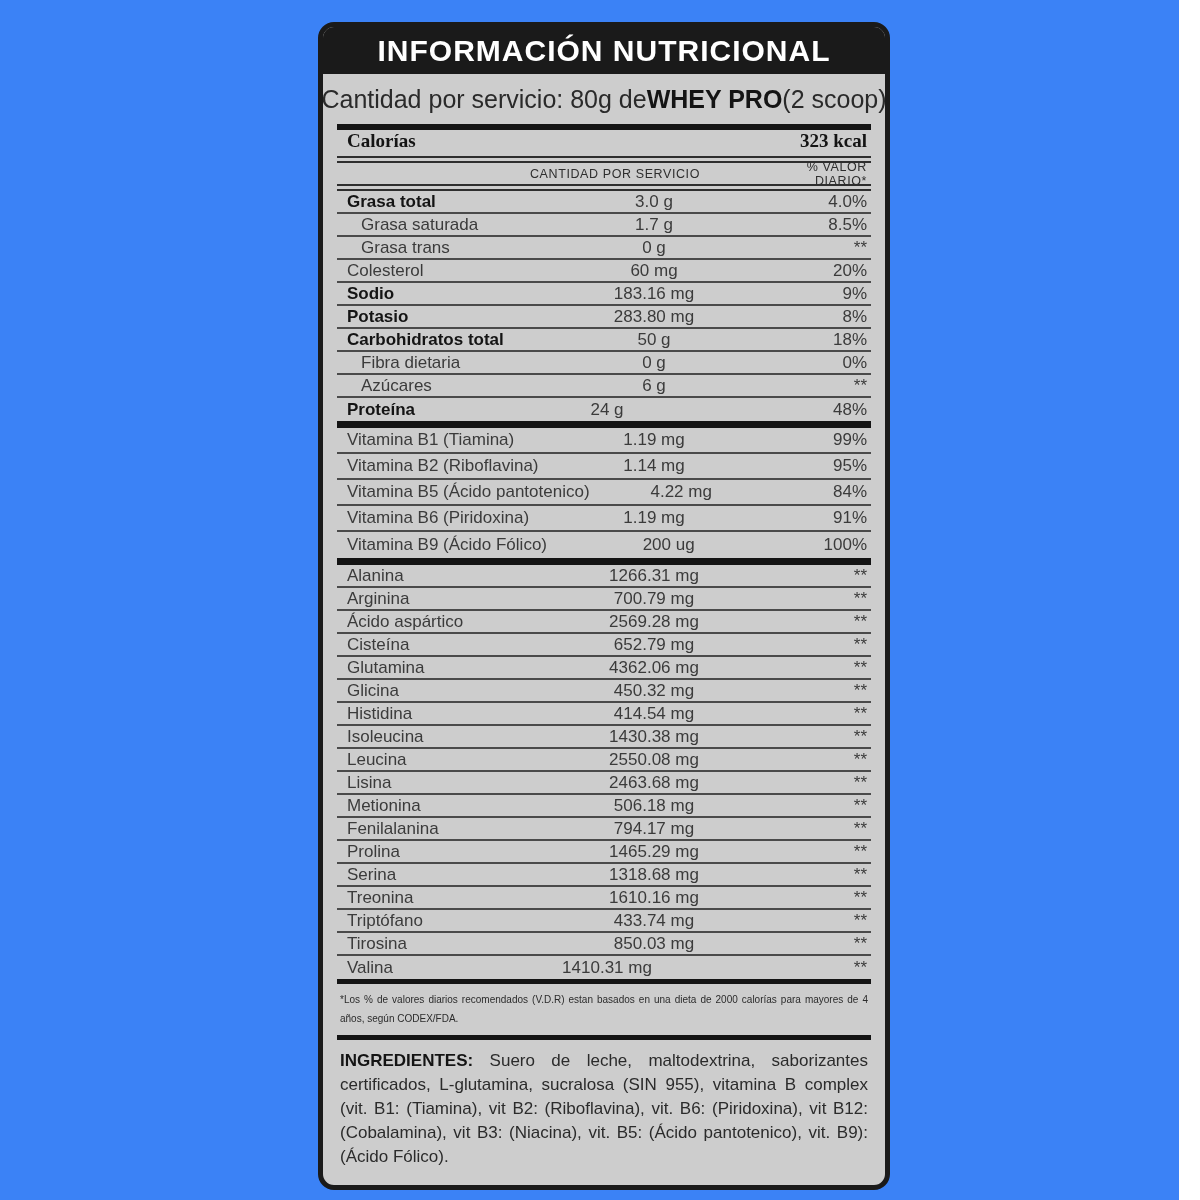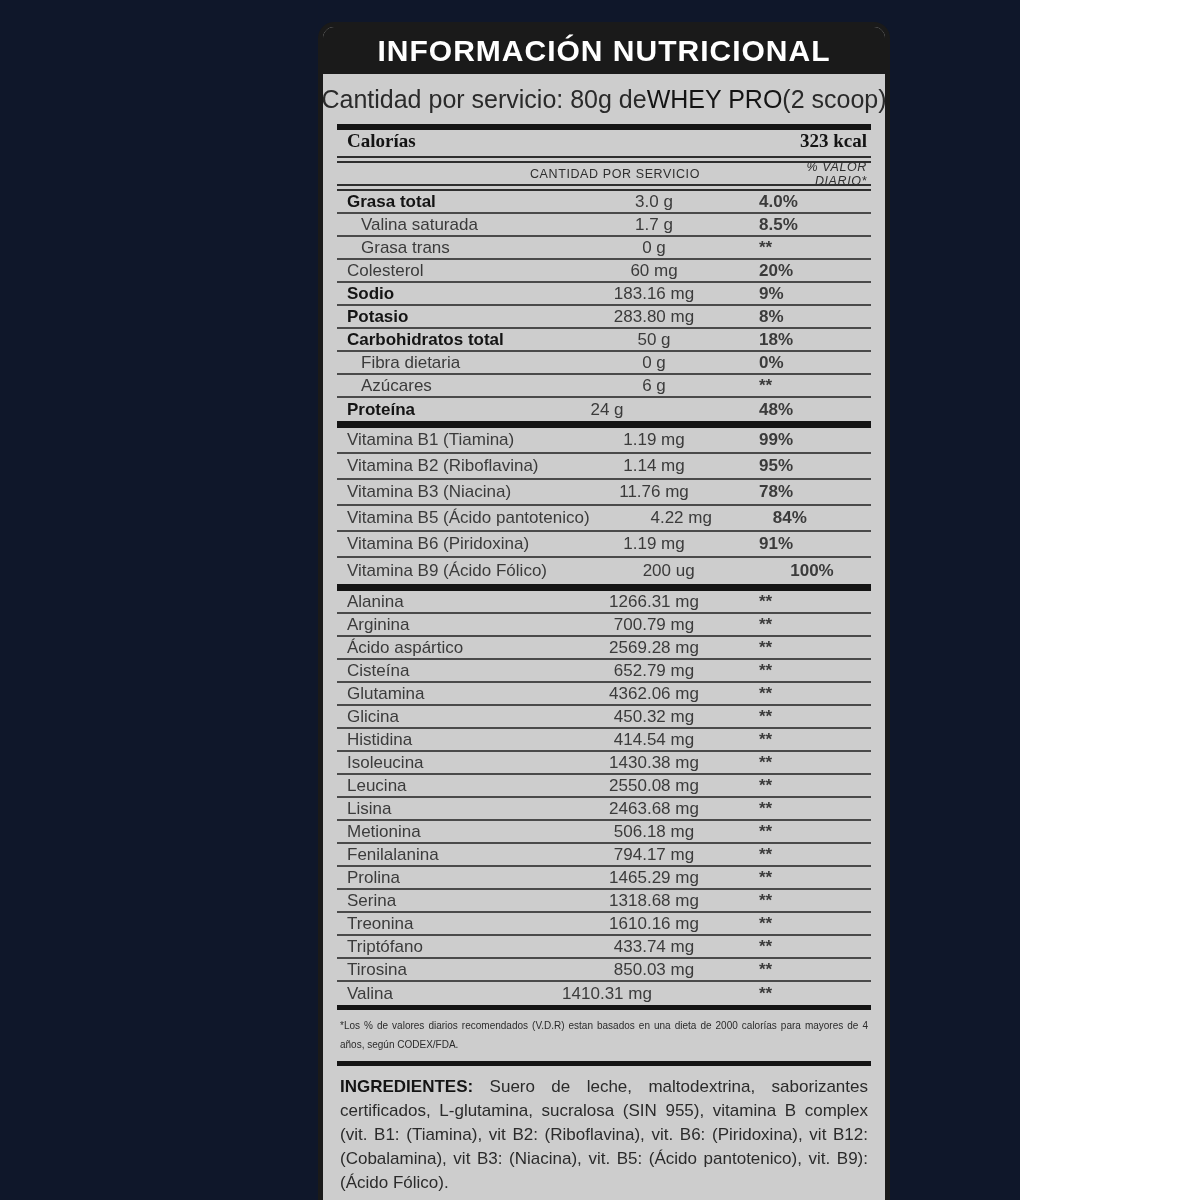--- a/index.html
+++ b/index.html
@@ -1,52 +1,52 @@
 <!DOCTYPE html>
 <html><head>
 <meta charset="utf-8">
 <style>
   * { margin:0; padding:0; box-sizing:border-box; }
   html,body { width:1200px; height:1200px; background:#ffffff;
               font-family:"Liberation Sans", sans-serif; }
-  .page { position:relative; width:1020px; height:1200px; background:#0f172a; overflow:hidden; }
+  .page { position:relative; width:1179px; height:1200px; background:#3b82f6; overflow:hidden; }
 
   .label { position:absolute; left:318px; top:22px; width:572px;
            background:#cdcdcd; border:5px solid #1a1a1a; border-radius:16px;
            overflow:hidden; }
 
   .title-bar { height:47px; background:#1a1a1a; display:flex; align-items:center; justify-content:center; }
   .title-bar span { color:#ffffff; font-weight:bold; font-size:30px; letter-spacing:1px; white-space:nowrap; }
 
   .inner { padding:0 14px 0 14px; }
 
   .serving { height:50px; display:flex; align-items:center; justify-content:center;
              font-size:25px; color:#2a2a2a; white-space:nowrap; }
-  .serving .b { font-weight:normal; color:#141414; }
+  .serving .b { font-weight:bold; color:#141414; }
 
   .rule-thick  { height:6px; background:#141414; }
   .rule-mid    { height:5px; background:#141414; }
   .bar         { height:7px; background:#141414; }
   .dbl-rule    { height:7px; border-top:2px solid #2e2e2e; border-bottom:2px solid #2e2e2e; }
 
   .cal-row { height:26px; display:flex; align-items:center; justify-content:space-between;
              font-weight:bold; font-size:19px; color:#141414; padding:0 4px 4px 10px;font-family:Liberation Serif, serif; }
 
   .col-head { height:21px; display:flex; align-items:center; font-size:12.5px;
               letter-spacing:0.6px; color:#2e2e2e;gap:39px; }
   .col-head .spacer { flex:1; }
   .col-head .amt { width:210px; text-align:center; }
-  .col-head .dv  { width:112px; text-align:right; padding-right:4px;font-style:italic; }
+  .col-head .dv  { width:112px; text-align:right; padding-right:4px; }
 
   .row { display:flex; align-items:center; height:23px; border-bottom:2px solid #4a4a4a;
          font-size:17px; color:#3b3b3b; }
   .group .row:last-child { border-bottom:none;gap:47px; }
   .row .name { flex:1; padding-left:10px; white-space:nowrap; }
   .row .amt  { width:210px; text-align:center; white-space:nowrap; }
-  .row .dv   { width:112px; text-align:left; padding-right:4px; white-space:nowrap;font-weight:bold; }
+  .row .dv   { width:112px; text-align:right; padding-right:4px; white-space:nowrap; }
   .row.b .name { font-weight:bold; color:#141414; }
   .row.sub .name { padding-left:24px; }
   .vits .row { height:26px; }
 
   .footnote { padding:6px 3px 7px 3px; font-size:10px; line-height:19px; color:#2b2b2b;
               text-align:justify; }
   .ingredients { padding:9px 3px 16px 3px; font-size:17px; line-height:24px; color:#2b2b2b;
                  text-align:justify; }
   .ingredients .b { font-weight:bold; color:#141414; }
 </style>
@@ -85,21 +85,21 @@
 
       <div class="dbl-rule"></div>
 
       <div class="group macros">
         <div class="row b">
           <span class="name">Grasa total</span>
           <span class="amt">3.0 g</span>
           <span class="dv">4.0%</span>
         </div>
         <div class="row sub">
-          <span class="name">Valina saturada</span>
+          <span class="name">Grasa saturada</span>
           <span class="amt">1.7 g</span>
           <span class="dv">8.5%</span>
         </div>
         <div class="row sub">
           <span class="name">Grasa trans</span>
           <span class="amt">0 g</span>
           <span class="dv">**</span>
         </div>
         <div class="row">
           <span class="name">Colesterol</span>
@@ -145,25 +145,20 @@
           <span class="name">Vitamina B1 (Tiamina)</span>
           <span class="amt">1.19 mg</span>
           <span class="dv">99%</span>
         </div>
         <div class="row">
           <span class="name">Vitamina B2 (Riboflavina)</span>
           <span class="amt">1.14 mg</span>
           <span class="dv">95%</span>
         </div>
         <div class="row">
-          <span class="name">Vitamina B3 (Niacina)</span>
-          <span class="amt">11.76 mg</span>
-          <span class="dv">78%</span>
-        </div>
-        <div class="row">
           <span class="name">Vitamina B5 (Ácido pantotenico)</span>
           <span class="amt">4.22 mg</span>
           <span class="dv">84%</span>
         </div>
         <div class="row">
           <span class="name">Vitamina B6 (Piridoxina)</span>
           <span class="amt">1.19 mg</span>
           <span class="dv">91%</span>
         </div>
         <div class="row">

